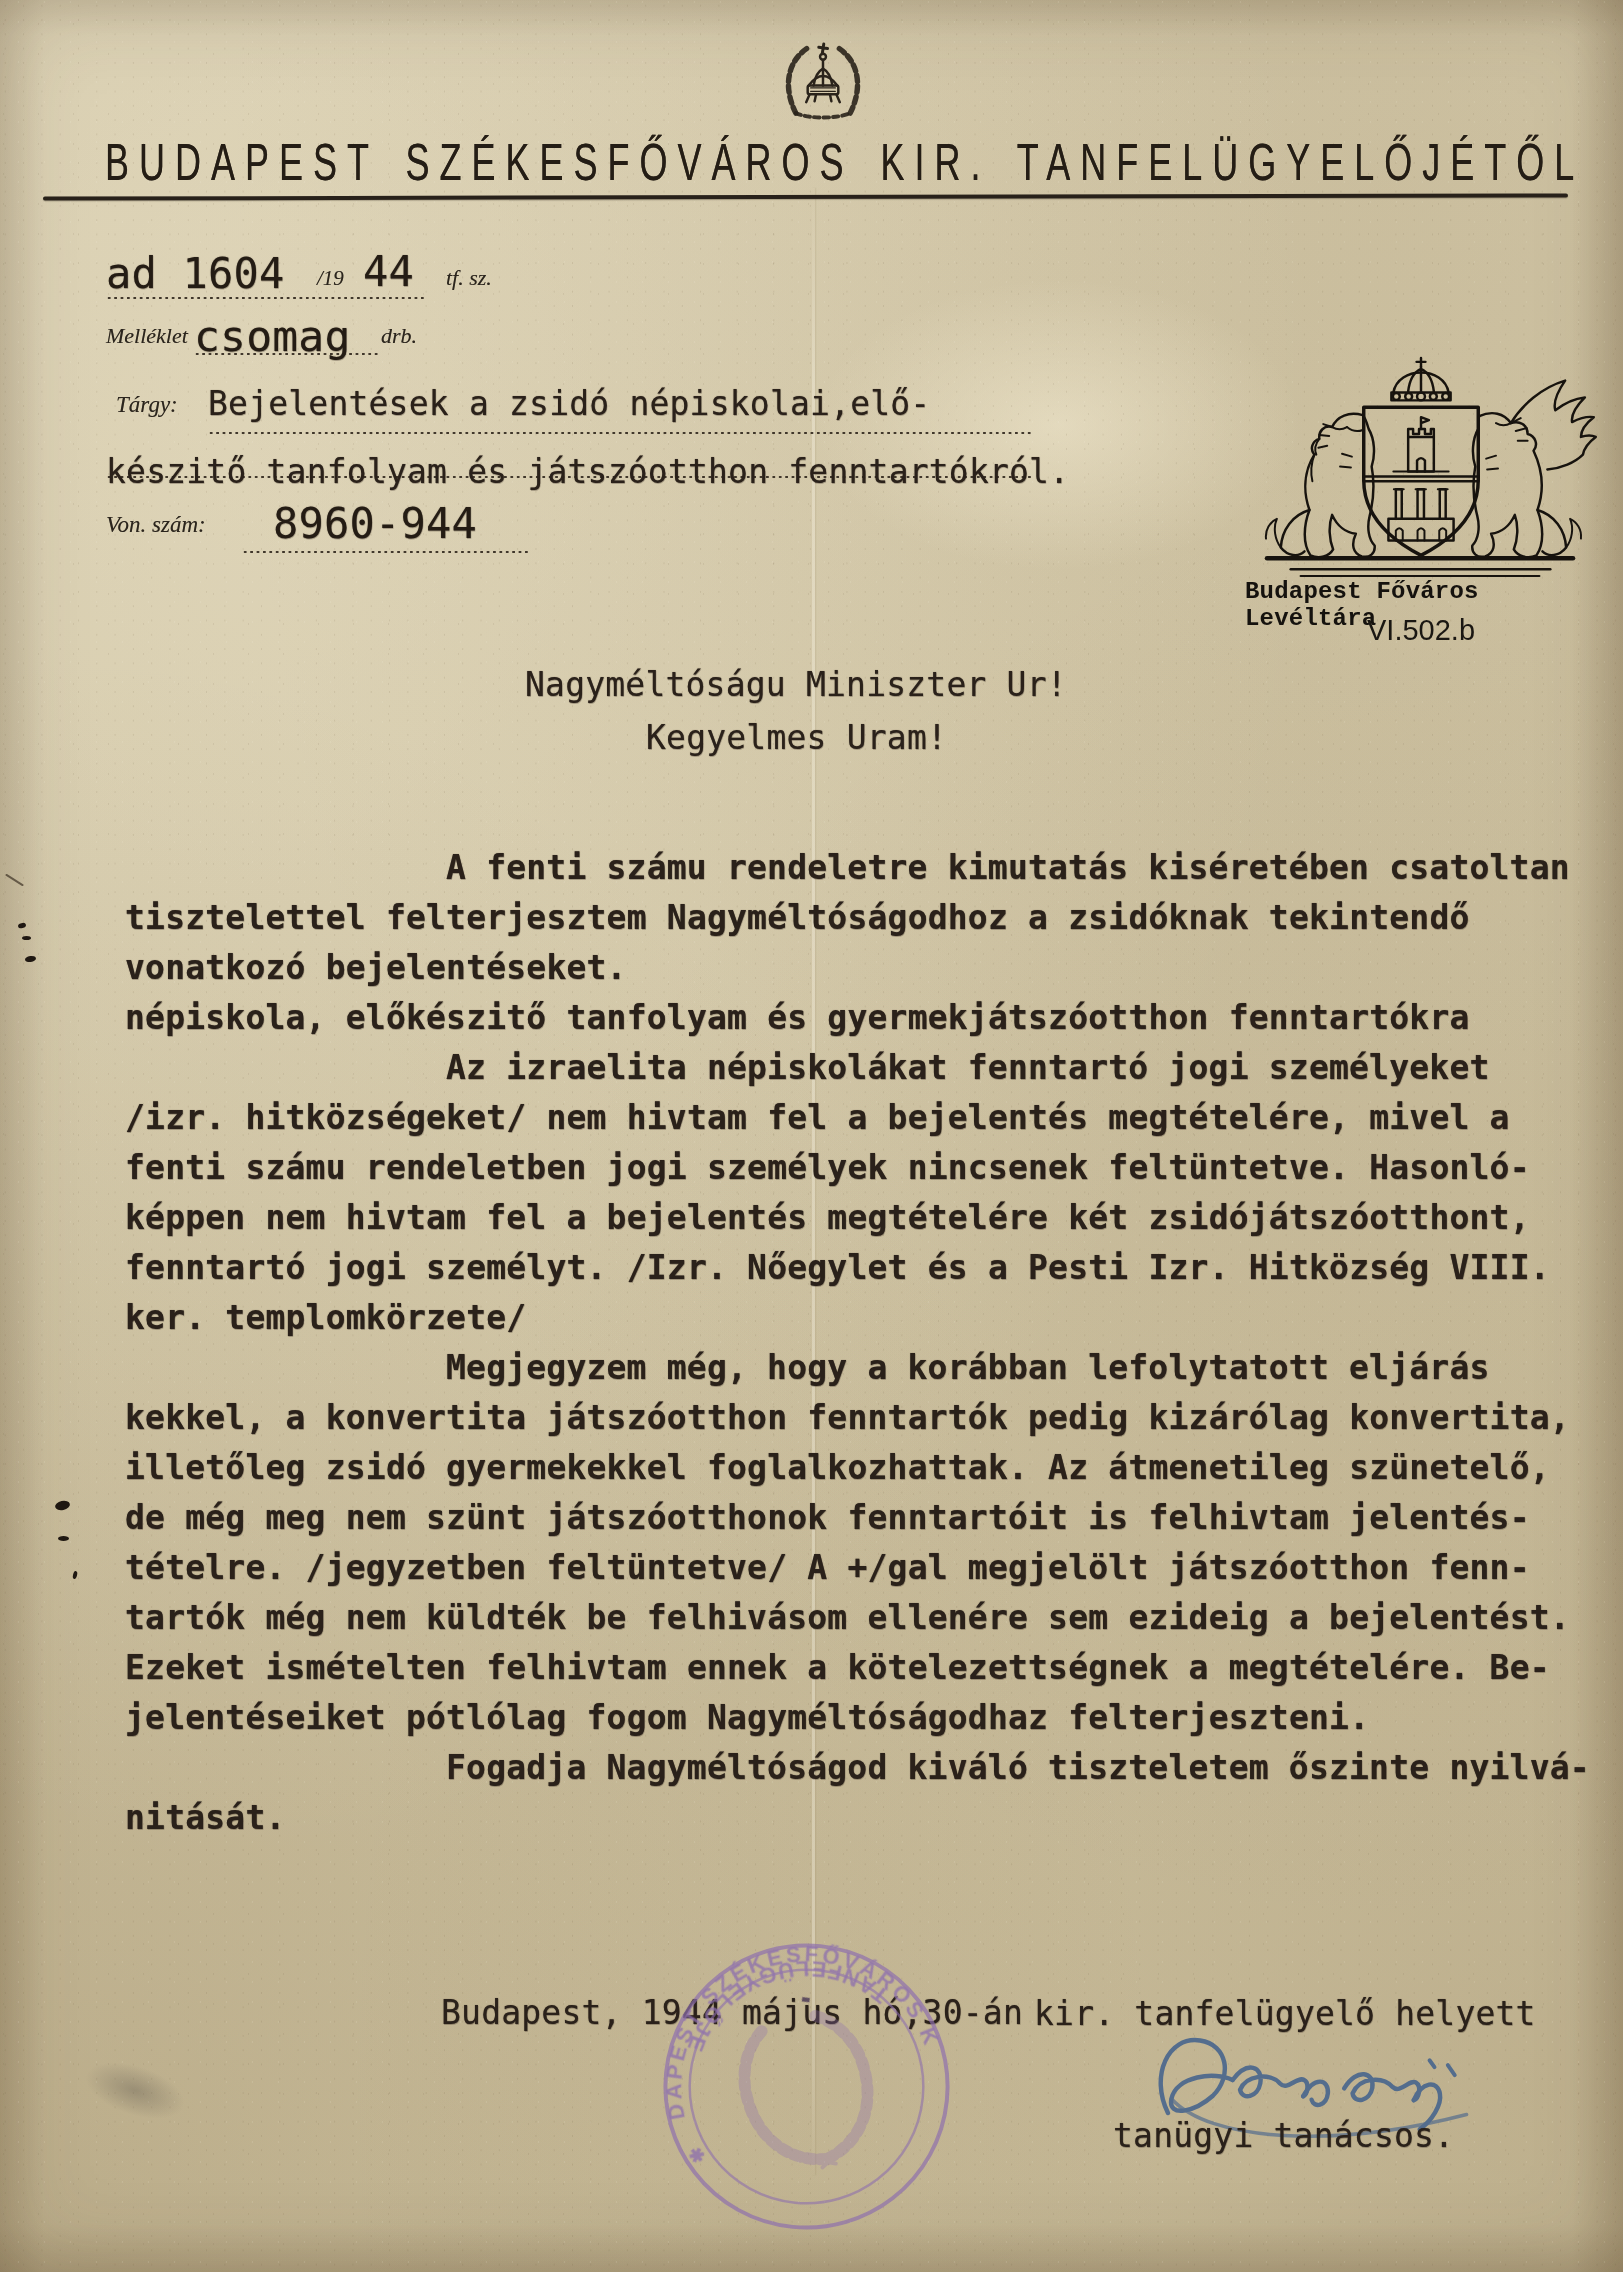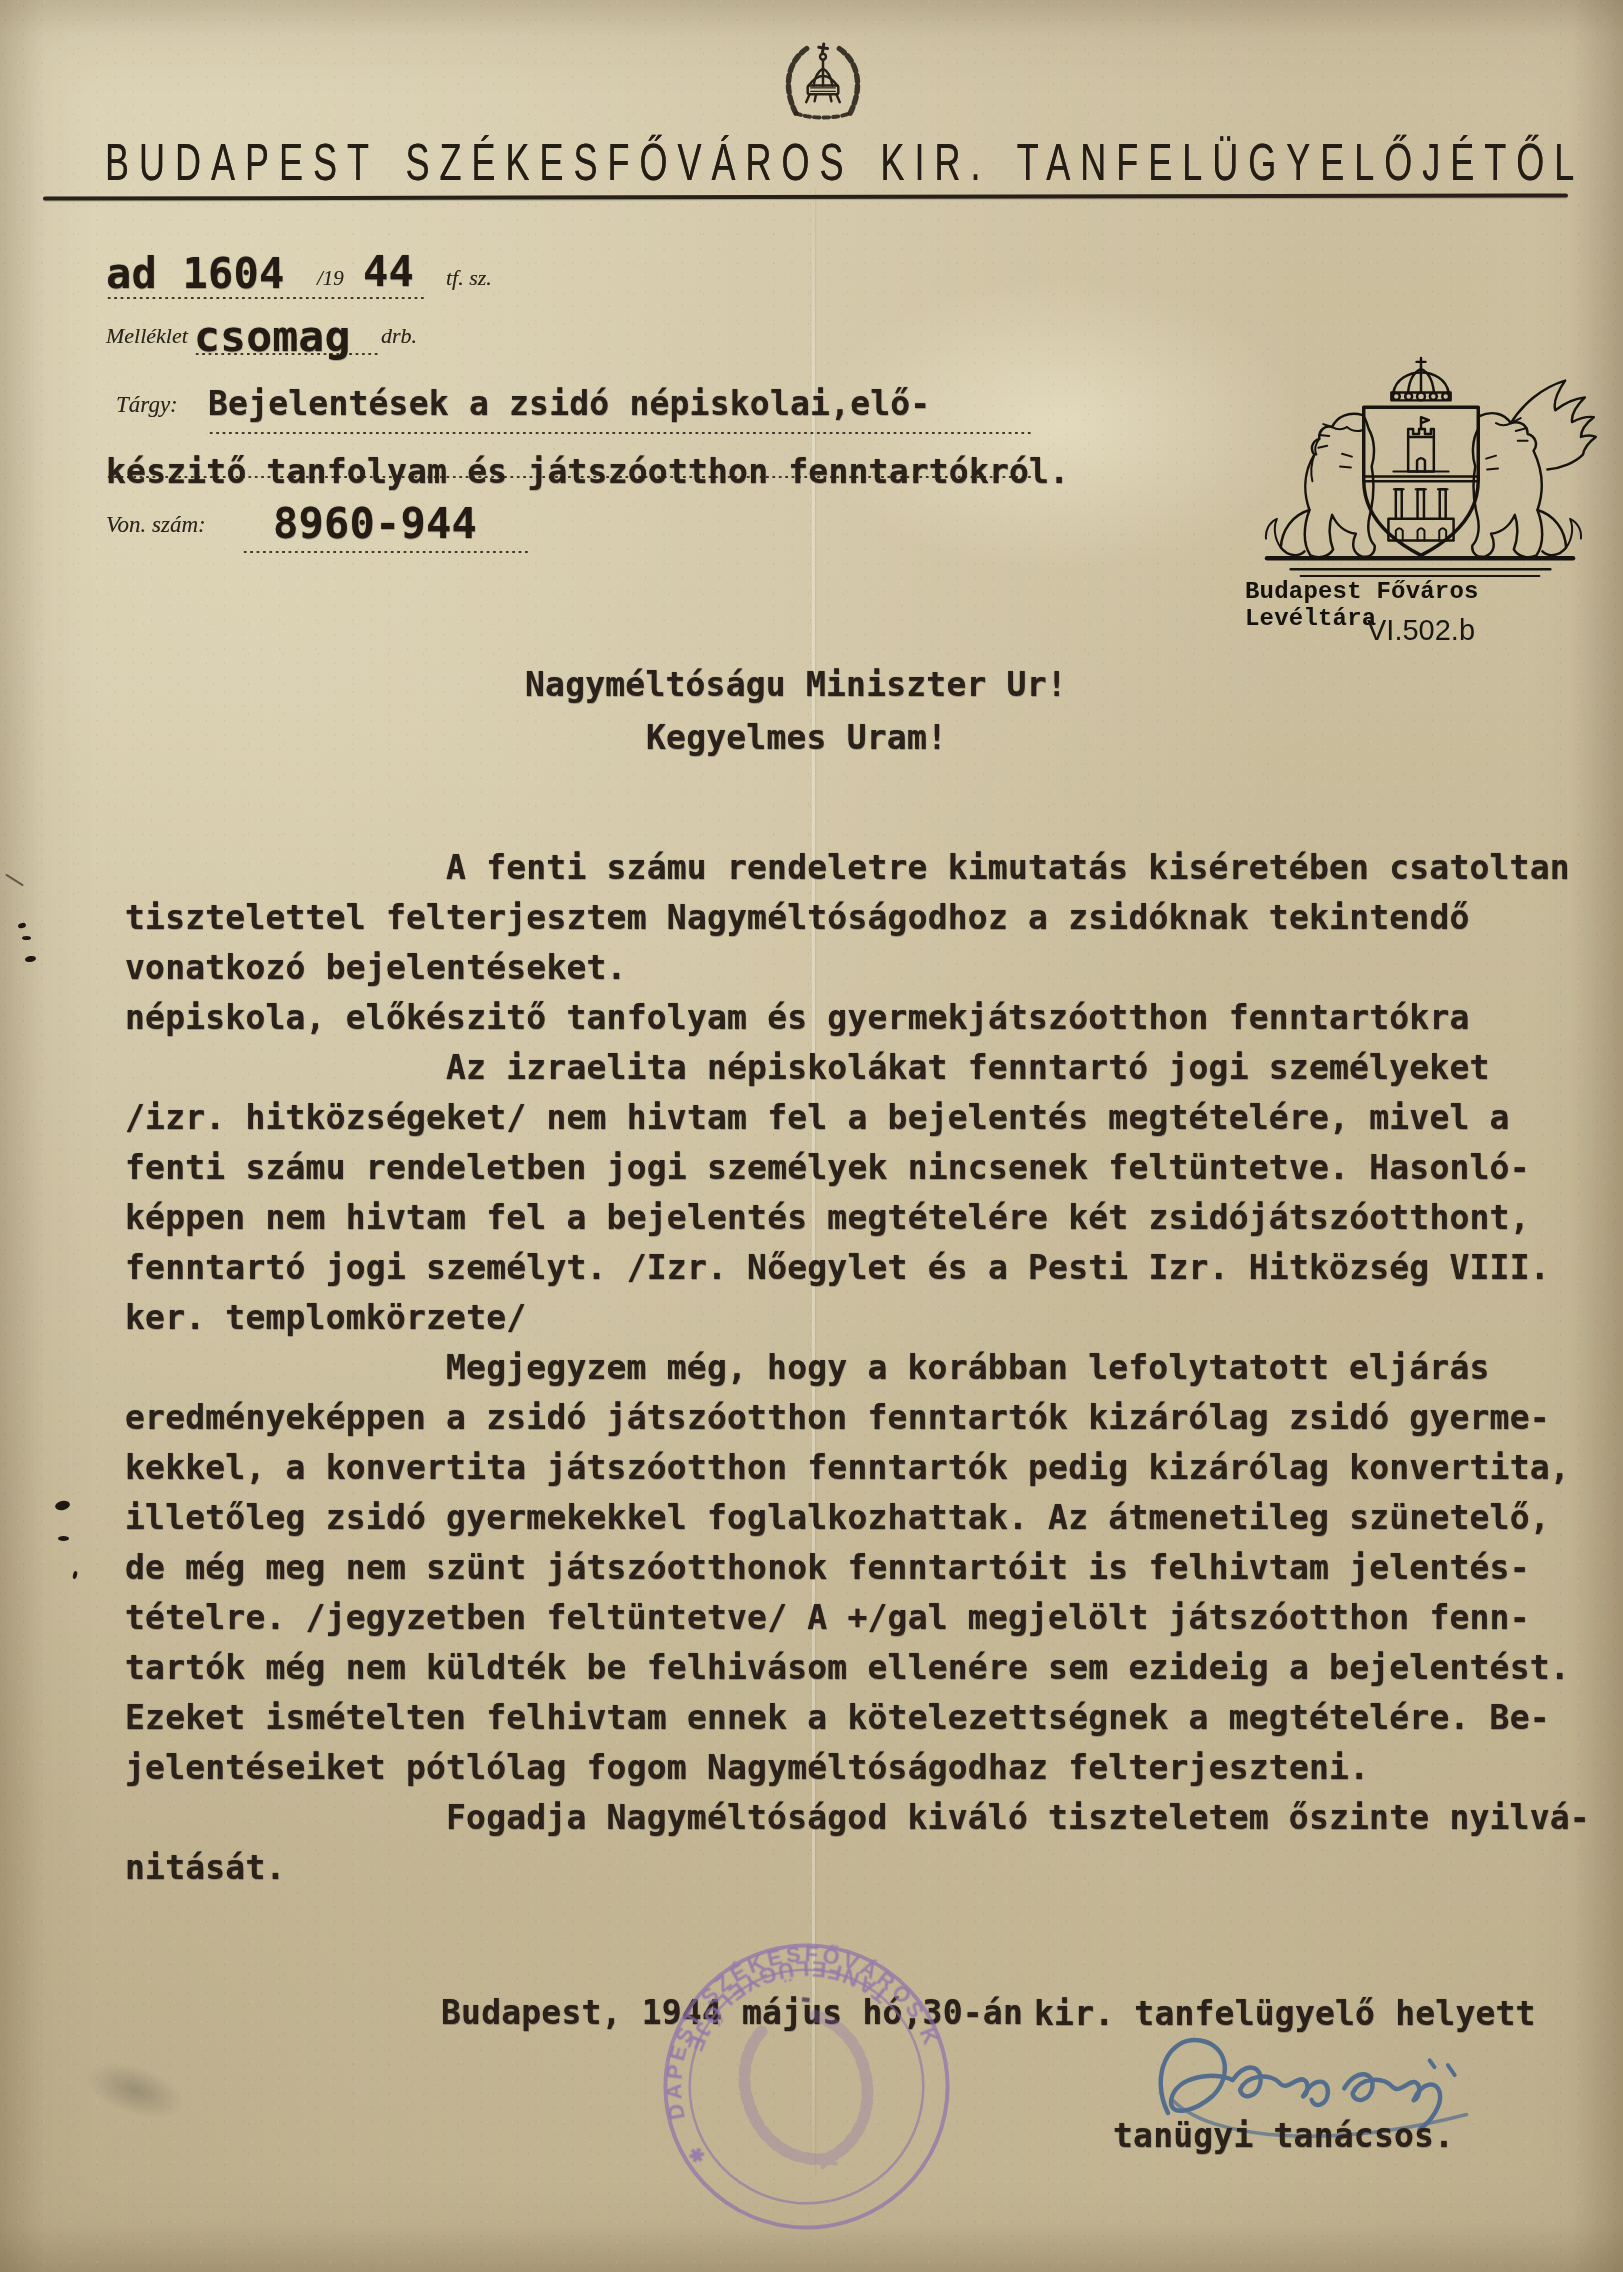--- a/index.html
+++ b/index.html
@@ -24,21 +24,21 @@
     background-image:
       radial-gradient(circle at 30% 40%, rgba(90,70,42,.16) 0.5px, transparent 0.8px),
       radial-gradient(circle at 70% 10%, rgba(255,250,235,.20) 0.5px, transparent 0.9px),
       radial-gradient(circle at 10% 80%, rgba(90,70,42,.12) 0.6px, transparent 1px);
     background-size: 18.3px 14.3px, 26px 20px, 35px 30px;
     opacity:.8;
   }
   .crease-v{position:absolute;left:812px;top:188px;width:2.5px;height:1987px;
     background:linear-gradient(180deg,transparent,rgba(255,252,240,.30) 10%,rgba(255,252,240,.30) 90%,transparent);
     box-shadow:1px 0 1.5px rgba(100,78,44,.10);}
-  .tw{position:absolute;color:#2a211a;font-weight:bold;letter-spacing:0.2px;
+  .tw{position:absolute;color:#2a211a;font-weight:normal;letter-spacing:0.2px;
       text-shadow:0 0 1px rgba(46,35,26,.55), 0.5px 0.5px 0 rgba(46,35,26,.25);
       font-size:33px;line-height:1;white-space:pre;}
   .tw-lg{font-size:42px;color:#241c14;}
   .serif-i{position:absolute;font-family:"Liberation Serif",serif;font-style:italic;
       color:#2b251d;font-size:23px;line-height:1;white-space:pre;
       text-shadow:0 0 0.5px rgba(40,32,24,.4);}
   .dotted{position:absolute;height:3.5px;
       background-image:radial-gradient(circle, rgba(45,36,26,.9) 1px, transparent 1.3px);
       background-size:6.4px 3.5px;background-repeat:repeat-x;background-position:0 50%;}
   .hdr-title{position:absolute;left:105px;top:132px;width:1423px;
@@ -185,21 +185,20 @@
     <div class="tl">tisztelettel felterjesztem Nagyméltóságodhoz a zsidóknak tekintendő</div>
     <div class="tl">vonatkozó bejelentéseket.</div>
     <div class="tl">népiskola, előkészitő tanfolyam és gyermekjátszóotthon fenntartókra</div>
     <div class="tl ind">Az izraelita népiskolákat fenntartó jogi személyeket</div>
     <div class="tl">/izr. hitközségeket/ nem hivtam fel a bejelentés megtételére, mivel a</div>
     <div class="tl">fenti számu rendeletben jogi személyek nincsenek feltüntetve. Hasonló-</div>
     <div class="tl">képpen nem hivtam fel a bejelentés megtételére két zsidójátszóotthont,</div>
     <div class="tl">fenntartó jogi személyt. /Izr. Nőegylet és a Pesti Izr. Hitközség VIII.</div>
     <div class="tl">ker. templomkörzete/</div>
     <div class="tl ind">Megjegyzem még, hogy a korábban lefolytatott eljárás</div>
-    <div class="tl">eredményeképpen a zsidó játszóotthon fenntartók kizárólag zsidó gyerme-</div>
     <div class="tl">kekkel, a konvertita játszóotthon fenntartók pedig kizárólag konvertita,</div>
     <div class="tl">illetőleg zsidó gyermekekkel foglalkozhattak. Az átmenetileg szünetelő,</div>
     <div class="tl">de még meg nem szünt játszóotthonok fenntartóit is felhivtam jelentés-</div>
     <div class="tl">tételre. /jegyzetben feltüntetve/ A +/gal megjelölt játszóotthon fenn-</div>
     <div class="tl">tartók még nem küldték be felhivásom ellenére sem ezideig a bejelentést.</div>
     <div class="tl">Ezeket ismételten felhivtam ennek a kötelezettségnek a megtételére. Be-</div>
     <div class="tl">jelentéseiket pótlólag fogom Nagyméltóságodhaz felterjeszteni.</div>
     <div class="tl ind">Fogadja Nagyméltóságod kiváló tiszteletem őszinte nyilvá-</div>
     <div class="tl">nitását.</div>
   </div>

